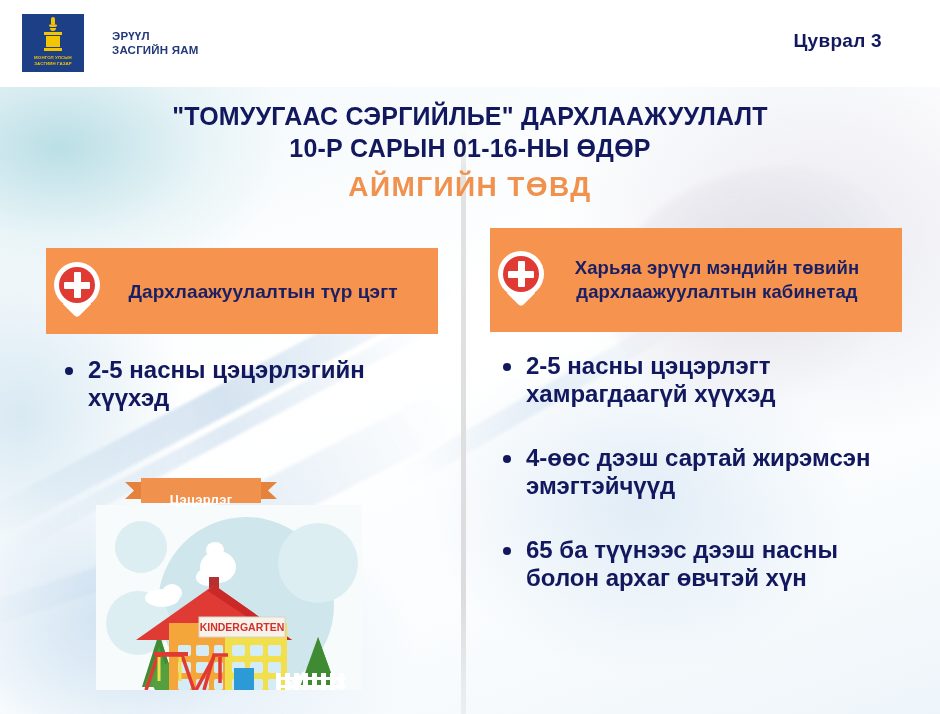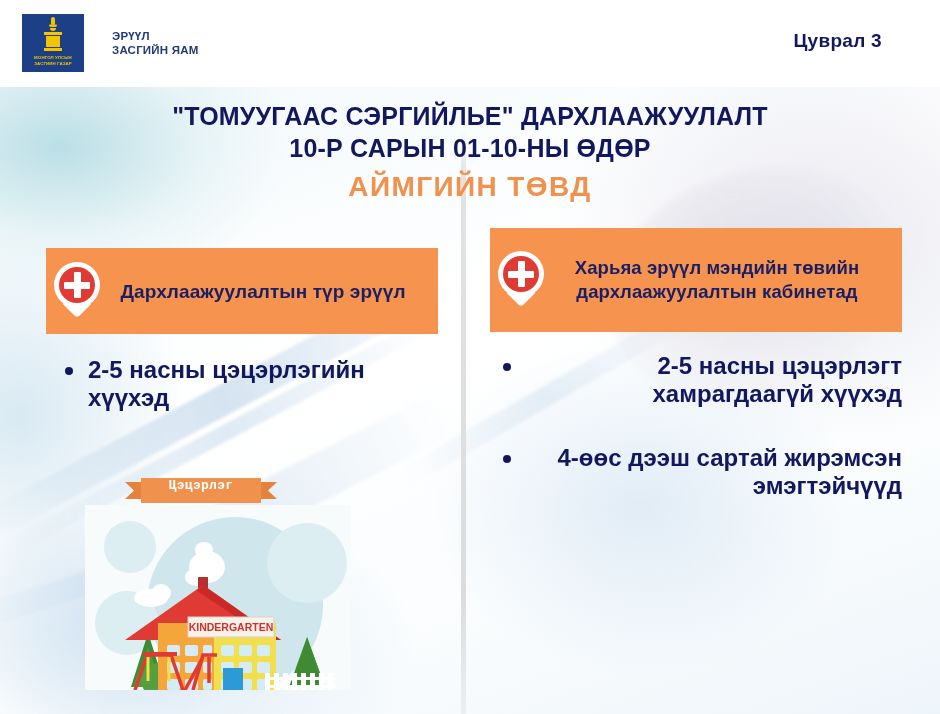--- a/index.html
+++ b/index.html
@@ -204,40 +204,40 @@
   }
   .bullets li::before {
     content: "";
     position: absolute;
     left: 13px; top: 11px;
     width: 8px; height: 8px;
     border-radius: 50%;
     background: #12185e;
   }
   .col-left .bullets  { margin-top: 22px; margin-left: 6px; }
-  .col-right .bullets { margin-left: 0px; text-align: right; }
+  .col-right .bullets { margin-left: 0px; }
   .col-right .bullets li { margin-bottom: 36px; }
 
   
   .kg-wrap {
     position: absolute; left: 85px; top: 505px;
     width: 266px; height: 185px;
     z-index: 22;
   }
   .kg-canvas {
-    position: absolute; left: 0; top: 0;
+    position: absolute; left: 11px; top: 0;
     width: 266px; height: 185px;
     background: #0ea5e9;
     overflow: hidden;
   }
   .ribbon {
     position: absolute; left: 40px; top: -27px;
     width: 152px; height: 42px;
     z-index: 30;
-    display: flex; align-items: flex-start; justify-content: center; font-family: Liberation Mono, monospace;
+    display: flex; align-items: center; justify-content: center;
   }
   .ribbon .band {
     position: absolute; left: 16px; top: 0;
     width: 120px; height: 25px;
     background: #f0924d;
   }
   .ribbon .tail-l, .ribbon .tail-r {
     position: absolute; top: 4px;
     width: 20px; height: 17px;
     background: #e5833c;
@@ -286,34 +286,34 @@
       <div class="ministry-text">
         <div>ЭРҮҮЛ</div>
         <div>ЗАСГИЙН ЯАМ</div>
       </div>
     </div>
     <div class="series-label">Цуврал 3</div>
   </div>
 
   <div class="title-block">
     <div class="title-l1">"ТОМУУГААС СЭРГИЙЛЬЕ" ДАРХЛААЖУУЛАЛТ</div>
-    <div class="title-l2">10-Р САРЫН 01-10-НЫ ӨДӨР</div>
+    <div class="title-l2">10-Р САРЫН 01-16-НЫ ӨДӨР</div>
     <div class="title-l3">АЙМГИЙН ТӨВД</div>
   </div>
 
   <div class="col col-left">
     <div class="orange-card card-left">
       <div class="pin">
         <div class="head"></div>
           <div class="tail"></div>
         <div class="disc"></div>
           <div class="cross-v"></div>
           <div class="cross-h"></div>
       </div>
-      <div class="card-title">Дархлаажуулалтын түр эрүүл</div>
+      <div class="card-title">Дархлаажуулалтын түр цэгт</div>
     </div>
     <ul class="bullets">
       <li>2-5 насны цэцэрлэгийн хүүхэд</li>
     </ul>
   </div>
 
   <div class="kg-wrap">
     <div class="ribbon">
       <div class="tail-l"></div>
       <div class="tail-r"></div>
@@ -424,16 +424,17 @@
           <div class="tail"></div>
         <div class="disc"></div>
           <div class="cross-v"></div>
           <div class="cross-h"></div>
       </div>
       <div class="card-title">Харьяа эрүүл мэндийн төвийн дархлаажуулалтын кабинетад</div>
     </div>
     <ul class="bullets">
       <li>2-5 насны цэцэрлэгт хамрагдаагүй хүүхэд</li>
       <li>4-өөс дээш сартай жирэмсэн эмэгтэйчүүд</li>
+      <li>65 ба түүнээс дээш насны болон архаг өвчтэй хүн</li>
     </ul>
   </div>
 
 </div>
 
 </body></html>

